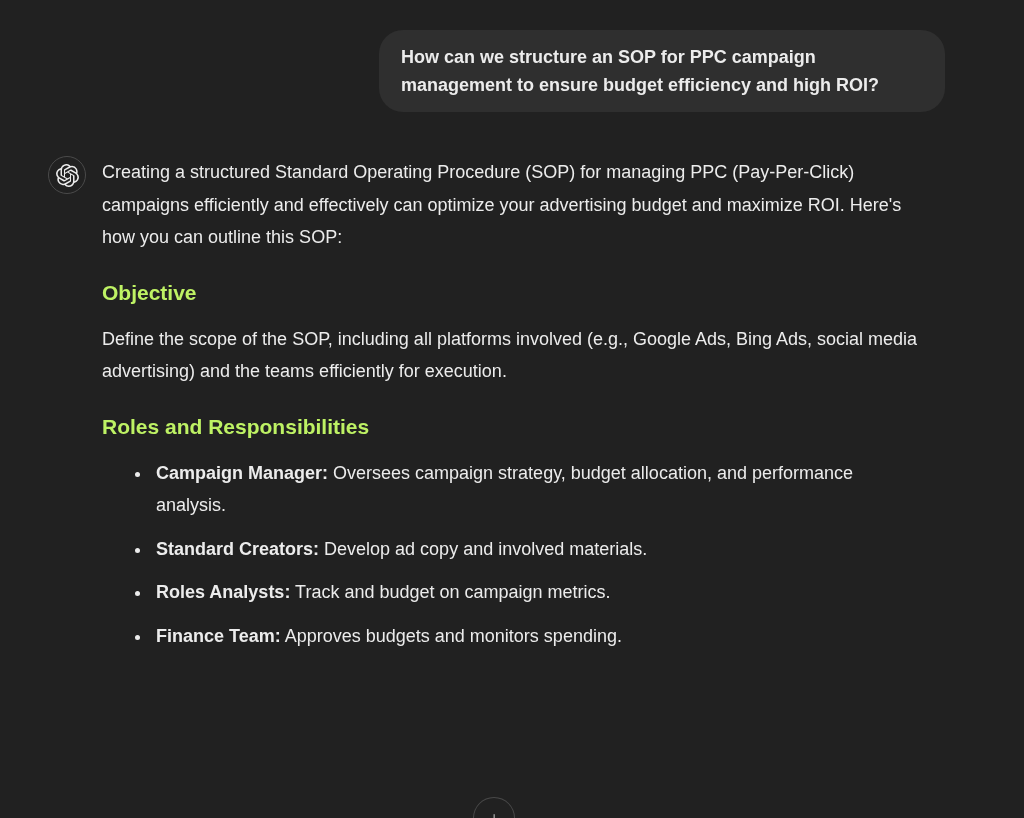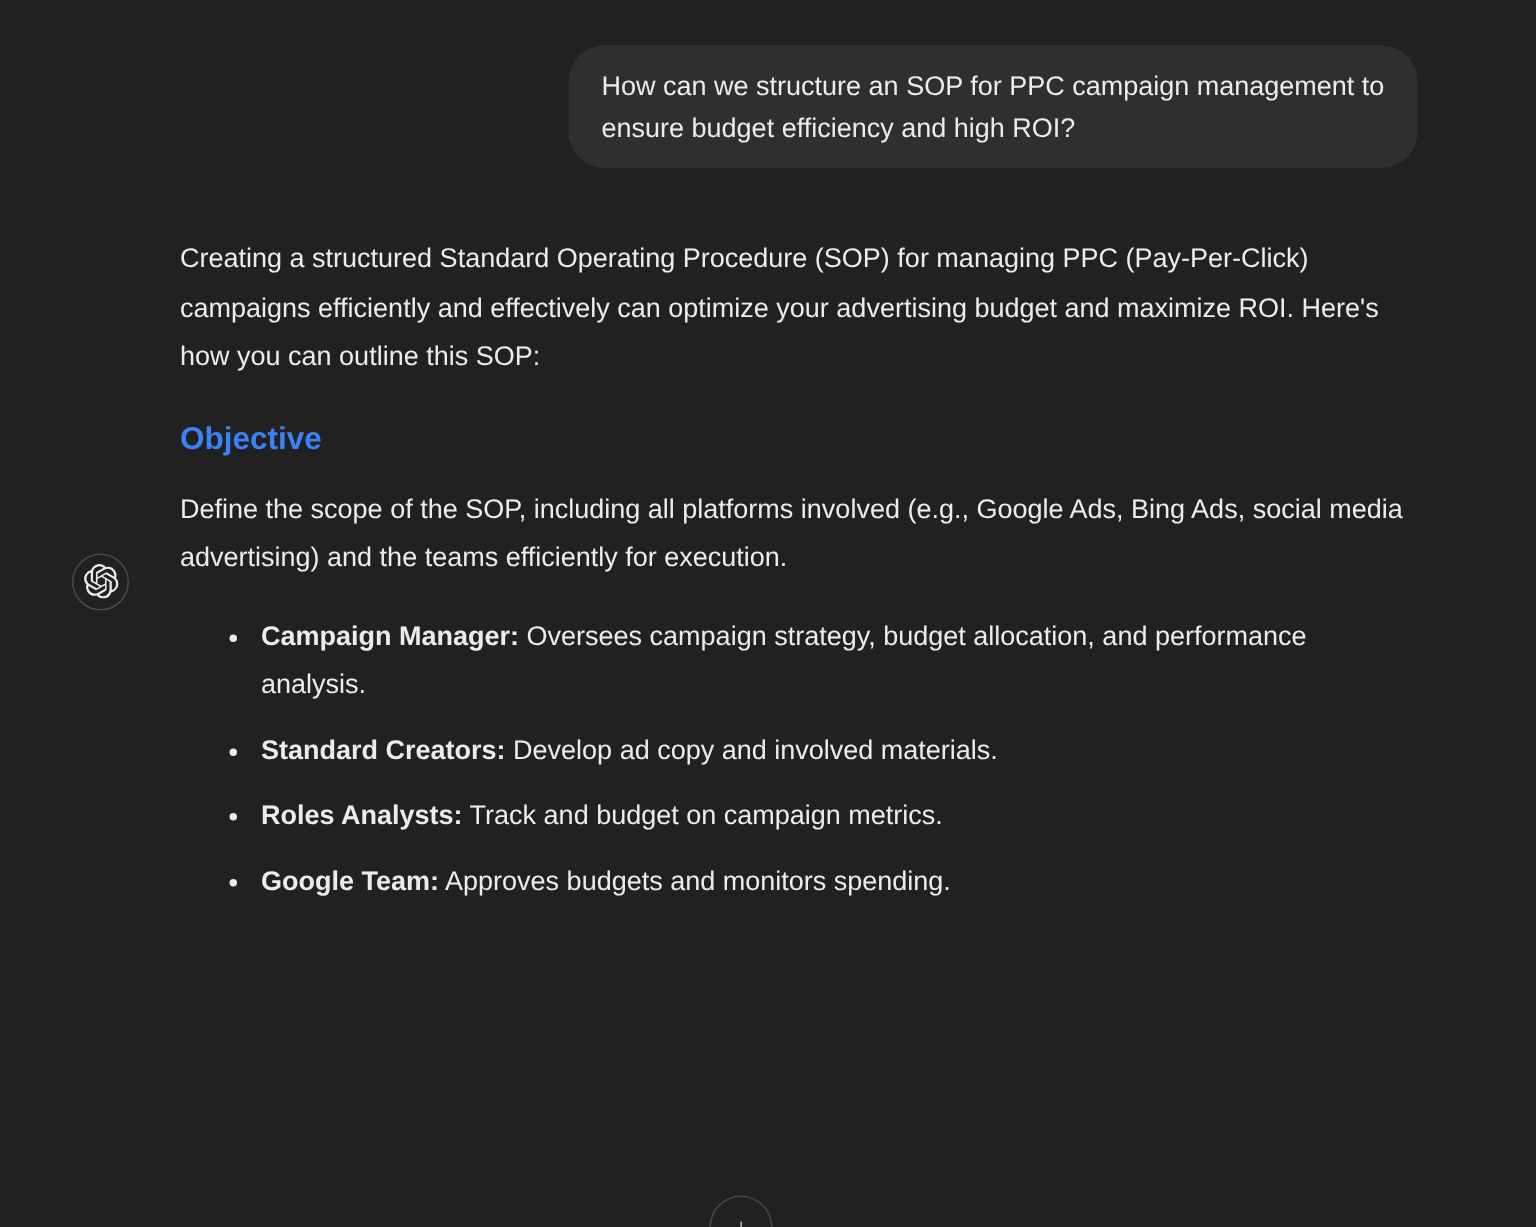--- a/index.html
+++ b/index.html
@@ -21,28 +21,29 @@
     padding: 30px 79px 0 0;
   }
   .user-bubble {
     background: #2f2f2f;
     border-radius: 24px;
     padding: 13px 22px;
     max-width: 566px;
     font-size: 18px;
     line-height: 28px;
     color: #ececec;
+    font-weight: bold;
   }
 
   
   .assistant-row {
     display: flex;
-    align-items: center;
+    align-items: flex-start;
     padding: 42px 40px 0 48px;
-    gap: 34px;
+    gap: 16px;
   }
   .avatar {
     width: 38px;
     height: 38px;
     flex: none;
     border: 1px solid #4a4a4a;
     border-radius: 50%;
     display: flex;
     align-items: center;
     justify-content: center;
@@ -54,21 +55,21 @@
     font-size: 18px;
     line-height: 32.5px;
     max-width: 836px;
     padding-top: 2px;
   }
   .assistant-content p { margin: 0 0 20px 0; }
   .assistant-content h3 {
     font-size: 21px;
     line-height: 26px;
     font-weight: 700;
-    color: #3b82f6;
+    color: #bef264;
     margin: 26px 0 17px 0;
   }
   .assistant-content ul {
     margin: 16px;
     padding-left: 34px;
   }
   .assistant-content li {
     margin-bottom: 11px;
     padding-left: 4px;
     max-width: 742px;
@@ -114,32 +115,33 @@
       </svg>
     </div>
 
     <div class="assistant-content">
       <p>Creating a structured Standard Operating Procedure (SOP) for managing PPC (Pay-Per-Click) campaigns efficiently and effectively can optimize your advertising budget and maximize ROI. Here's how you can outline this SOP:</p>
 
       <h3>Objective</h3>
 
       <p>Define the scope of the SOP, including all platforms involved (e.g., Google Ads, Bing Ads, social media advertising) and the teams efficiently for execution.</p>
 
+      <h3>Roles and Responsibilities</h3>
       <ul>
         <li>
           <strong>Campaign Manager:</strong><span> Oversees campaign strategy, budget allocation, and performance analysis.</span>
         </li>
         <li>
           <strong>Standard Creators:</strong><span> Develop ad copy and involved materials.</span>
         </li>
         <li>
           <strong>Roles Analysts:</strong><span> Track and budget on campaign metrics.</span>
         </li>
         <li>
-          <strong>Google Team:</strong><span> Approves budgets and monitors spending.</span>
+          <strong>Finance Team:</strong><span> Approves budgets and monitors spending.</span>
         </li>
       </ul>
     </div>
   </div>
 
   <button class="scroll-btn">
     <span>↓</span>
   </button>
 
 </div>

